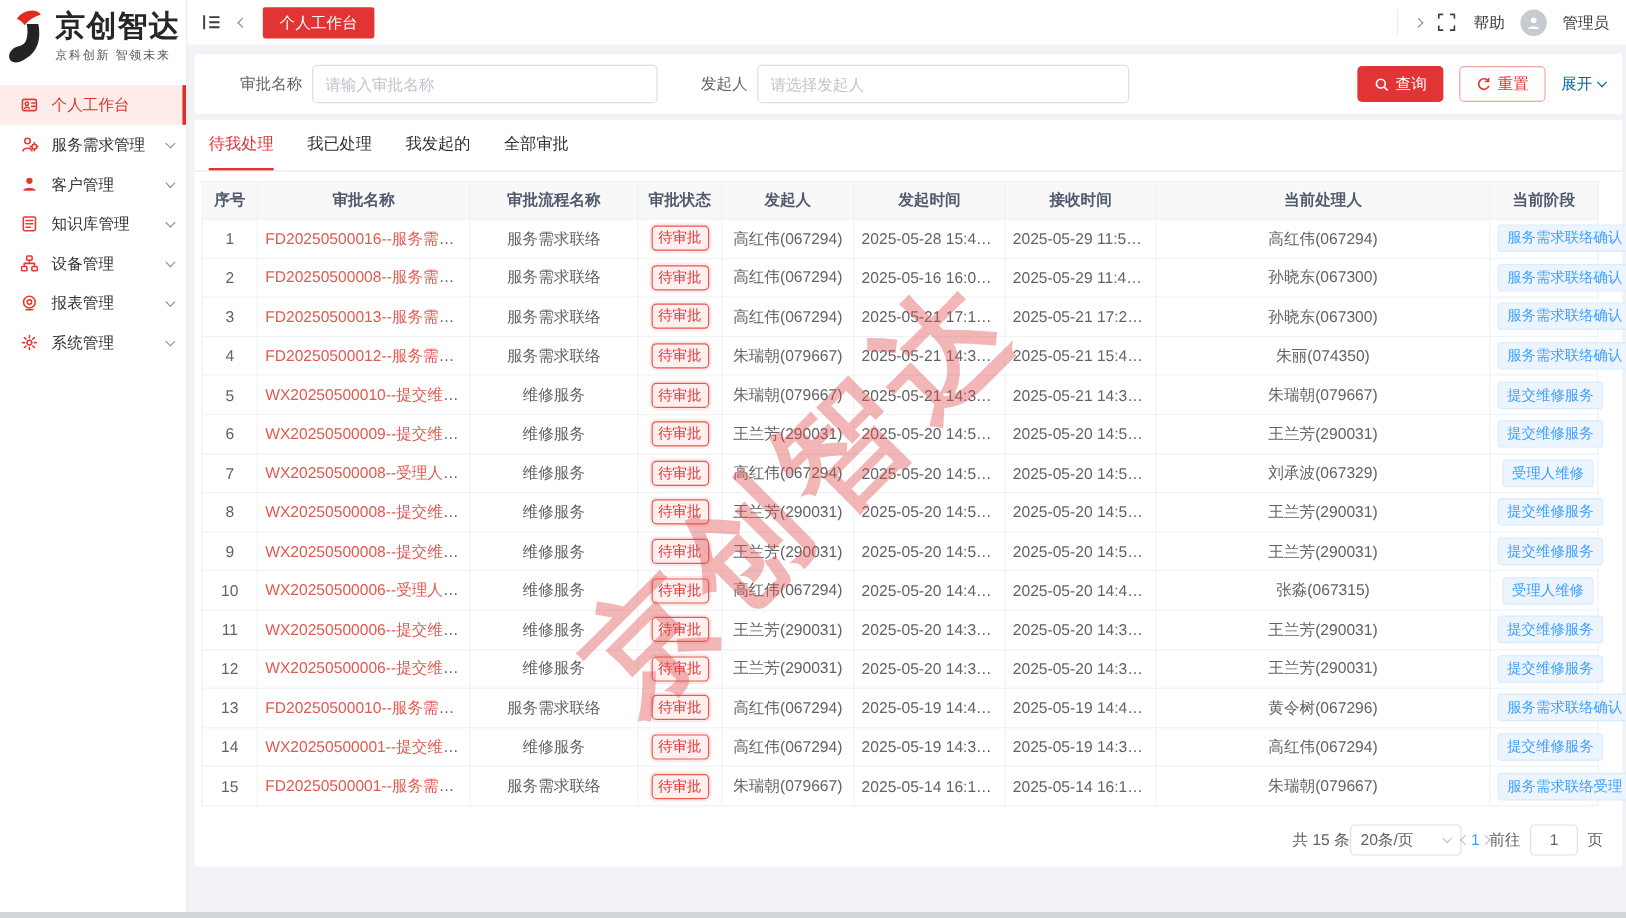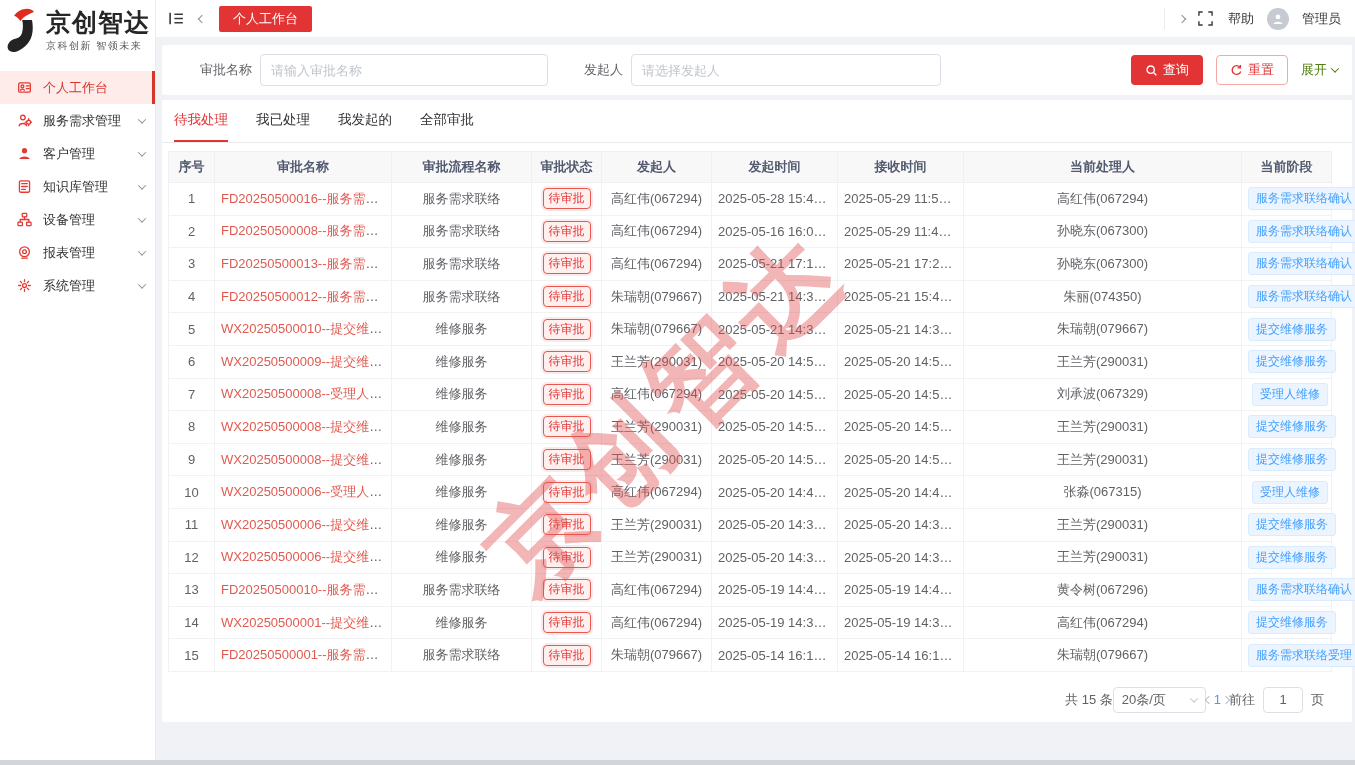--- a/index.html
+++ b/index.html
@@ -43,21 +43,21 @@
   .f-label.second { margin-left:36px; }
   .f-input { width:288px; height:32px; border:1px solid #dcdfe6; border-radius:4px; padding:0 10px;
     font-size:13px; color:#606266; outline:none; font-family:inherit; }
   .f-input.second { width:310px; }
   .f-input::placeholder { color:#c0c4cc; }
   .f-actions { margin-left:auto; display:flex; align-items:center; margin-right:14px; gap:13px; }
   .btn { display:flex; align-items:center; gap:5px; height:30px; padding:0 13px; border-radius:4px;
     font-size:13px; cursor:pointer; border:1px solid transparent; font-family:inherit; }
   .btn-query { background:#e23434; color:#fff; }
   .btn-reset { background:#fff; color:#e23434; border-color:#f0a9a4; }
-  .link-expand { color:#4d7c0f; font-size:13px; display:flex; align-items:center; gap:5px; cursor:pointer; }
+  .link-expand { color:#0369a1; font-size:13px; display:flex; align-items:center; gap:5px; cursor:pointer; }
   
   .content { margin:5px 3px 0 6px; min-height:622px; position:relative; padding-bottom:1px;}
   .tabs { display:flex; padding-left:12px; border-bottom:1px solid #e8eaec; }
   .tab { font-size:13.5px; color:#303133; height:42px; line-height:40px; margin-right:28px;
     cursor:pointer; border-bottom:2px solid transparent; }
   .tab.active { color:#e23434; border-bottom-color:#e23434; }
   
   .tbl-wrap { margin:8px 20px 0 6px; }
   table { width:100%; border-collapse:collapse; table-layout:fixed; }
   th { height:31px; background:#f8f8f9; font-size:13px; color:#515a6e; font-weight:bold;
@@ -66,21 +66,21 @@
     padding:0 6px; white-space:nowrap; overflow:hidden; text-overflow:ellipsis; }
   td.c-name a { color:#e05a50; text-decoration:none; cursor:pointer; }
   td.c-stage { text-align:right; padding-right:3px; overflow:visible; }
   .badge { display:inline-block; font-size:12px; color:#e23535; border:1px solid #e8584f;
     background:#fef0ef; border-radius:4px; padding:1px 5px; box-shadow:0 0 0 2px rgba(226,53,53,.10); }
   .tag { display:inline-block; font-size:12px; color:#409eff; background:#ecf5ff;
     border:1px solid #d9ecff; border-radius:3px; padding:2px 7px; white-space:nowrap; }
   .tag.clipped { margin-right:-16px; }
   
   .pager { display:flex; justify-content:flex-end; align-items:center; gap:0;
-    margin:14px 28px 0 0; font-size:13px; color:#606266; height:28px; }
+    margin:14px 16px 0 0; font-size:13px; color:#606266; height:28px; }
   .psel { width:93px; height:26px; border:1px solid #dcdfe6; border-radius:4px; display:flex;
     align-items:center; padding:4px 8px; color:#606266; cursor:pointer; }
   .psel .chev { margin-left:auto; color:#c0c4cc; }
   .parrow { color:#b8bec8; cursor:default; display:flex; align-items:center; }
   .pnum { color:#409eff; cursor:pointer; padding:0 2px; }
   .goto { display:flex; align-items:center; gap:8px; }
   .goto input { width:40px; height:26px; border:1px solid #dcdfe6; border-radius:4px;
     text-align:center; font-size:13px; color:#606266; outline:none; font-family:inherit; }
   
   .watermark { position:absolute; left:438px; top:342px; font-size:104px; font-weight:bold;

